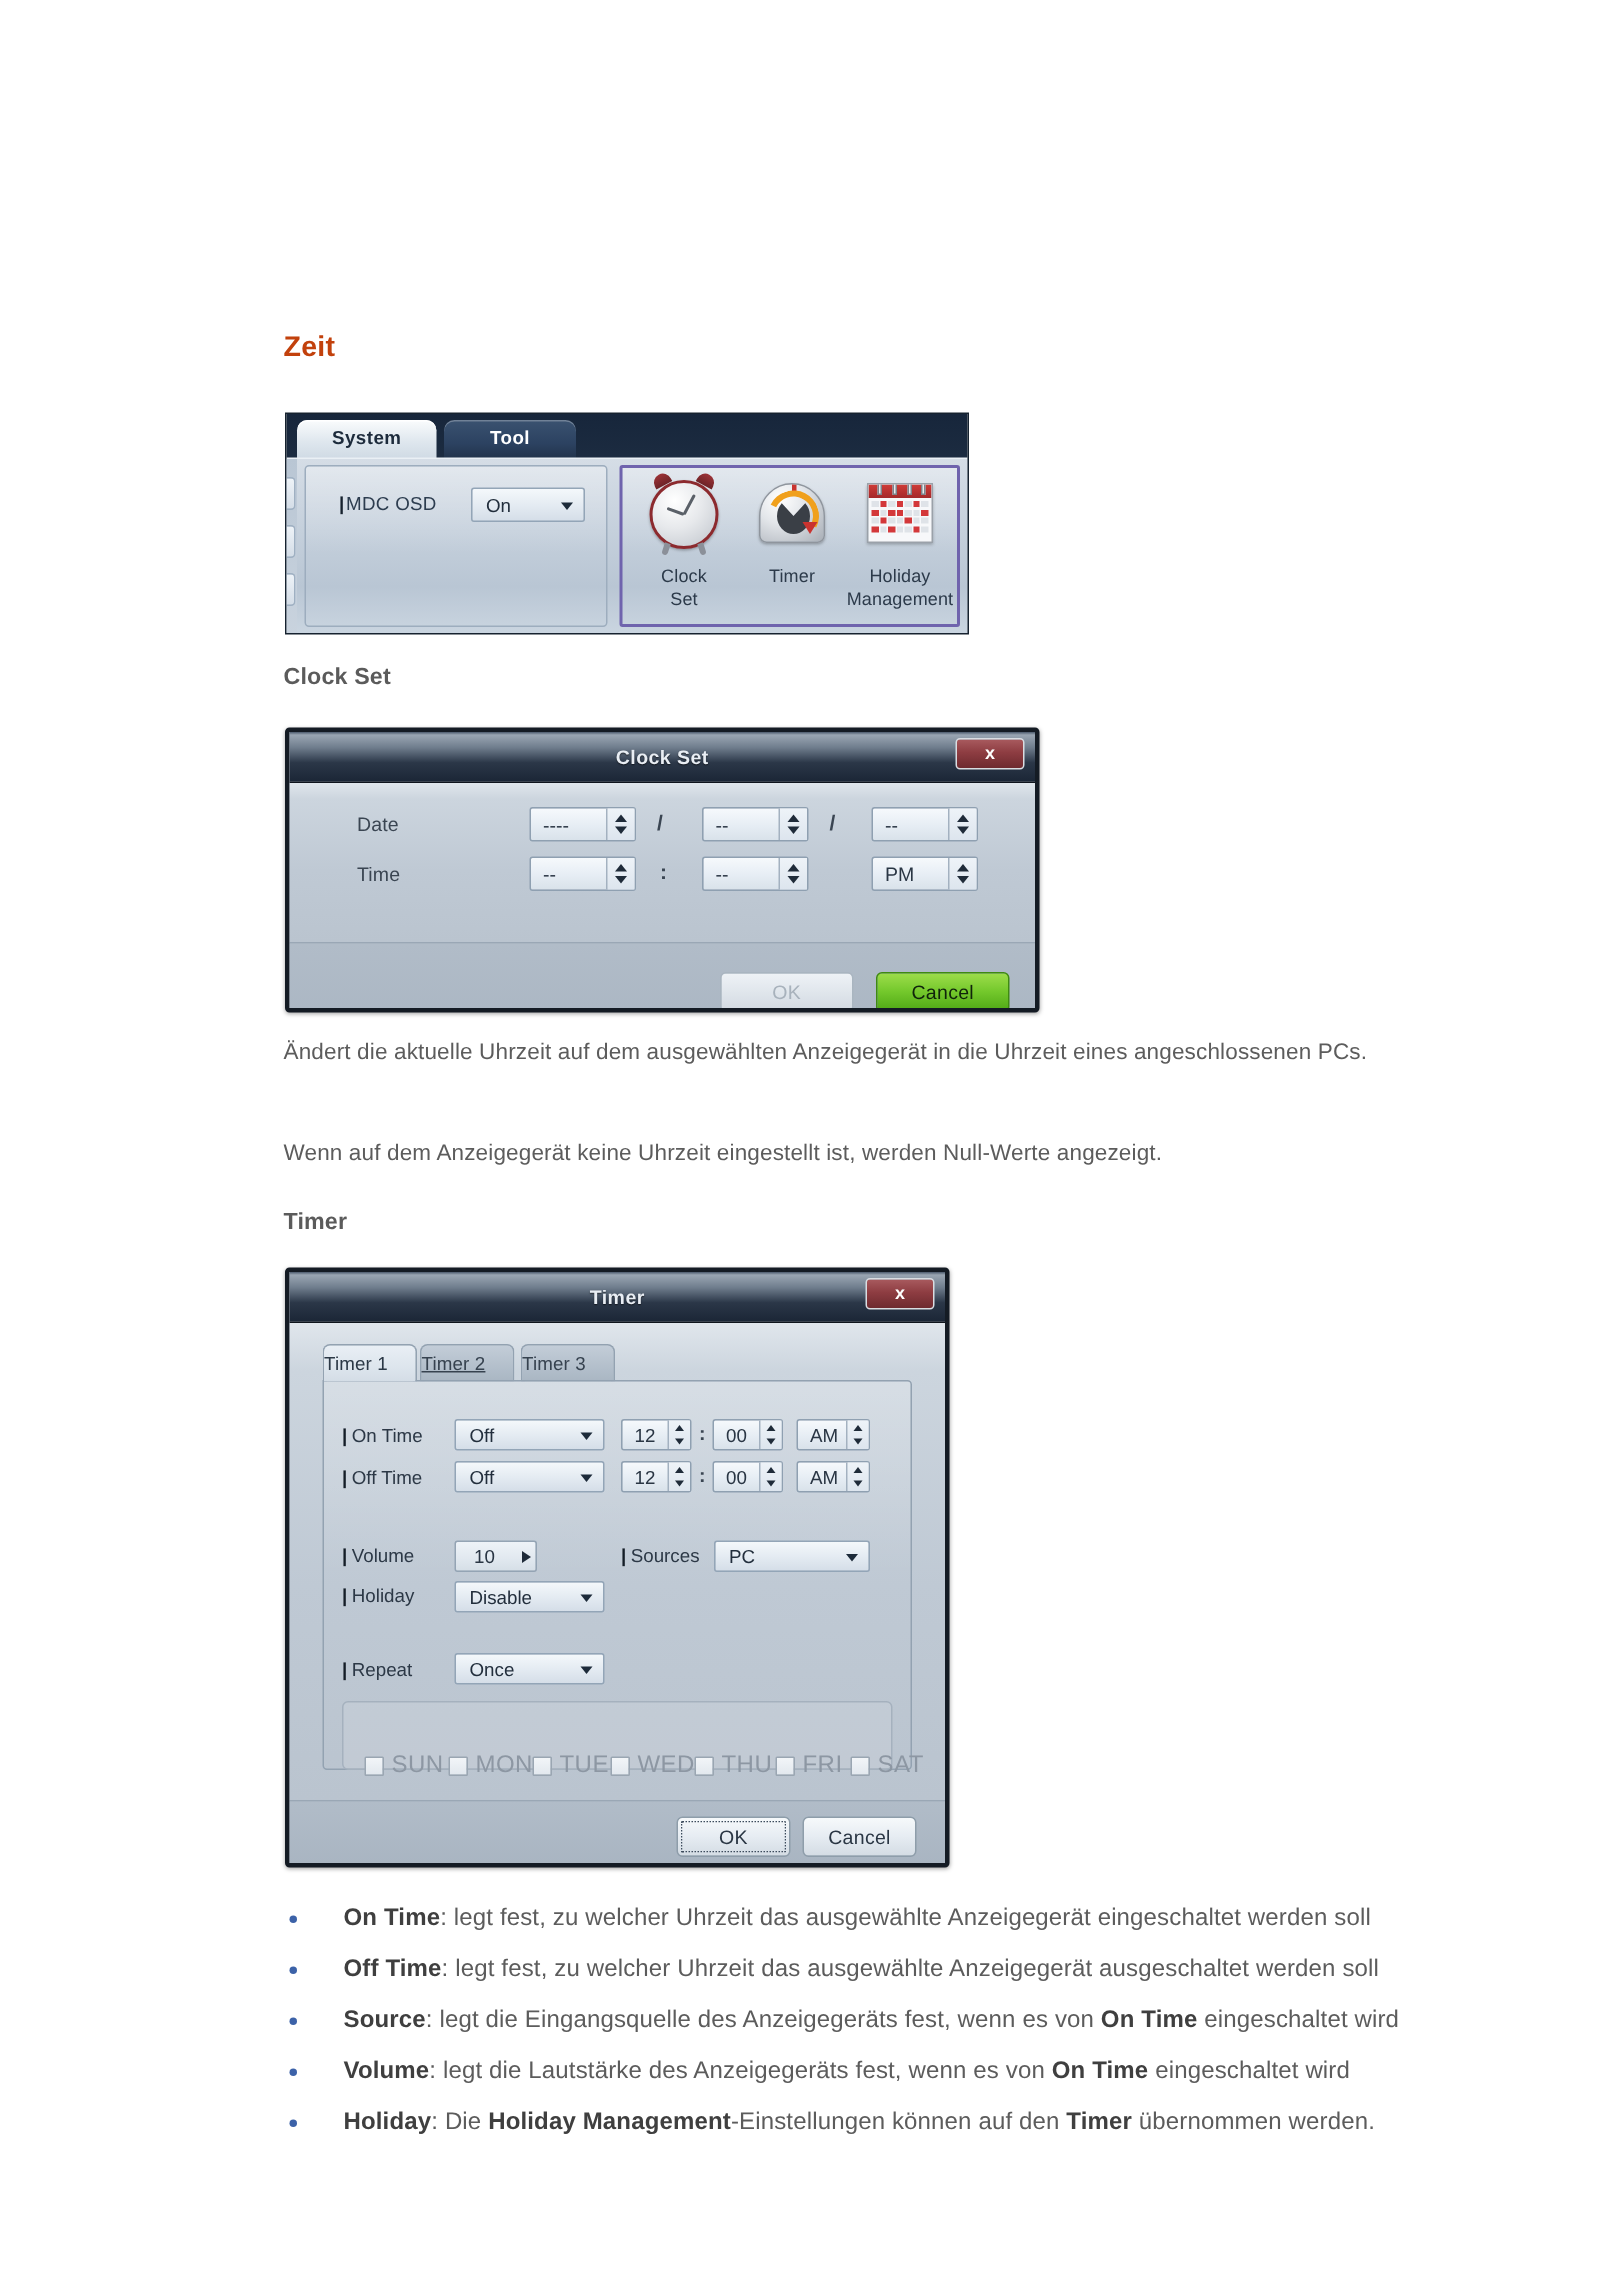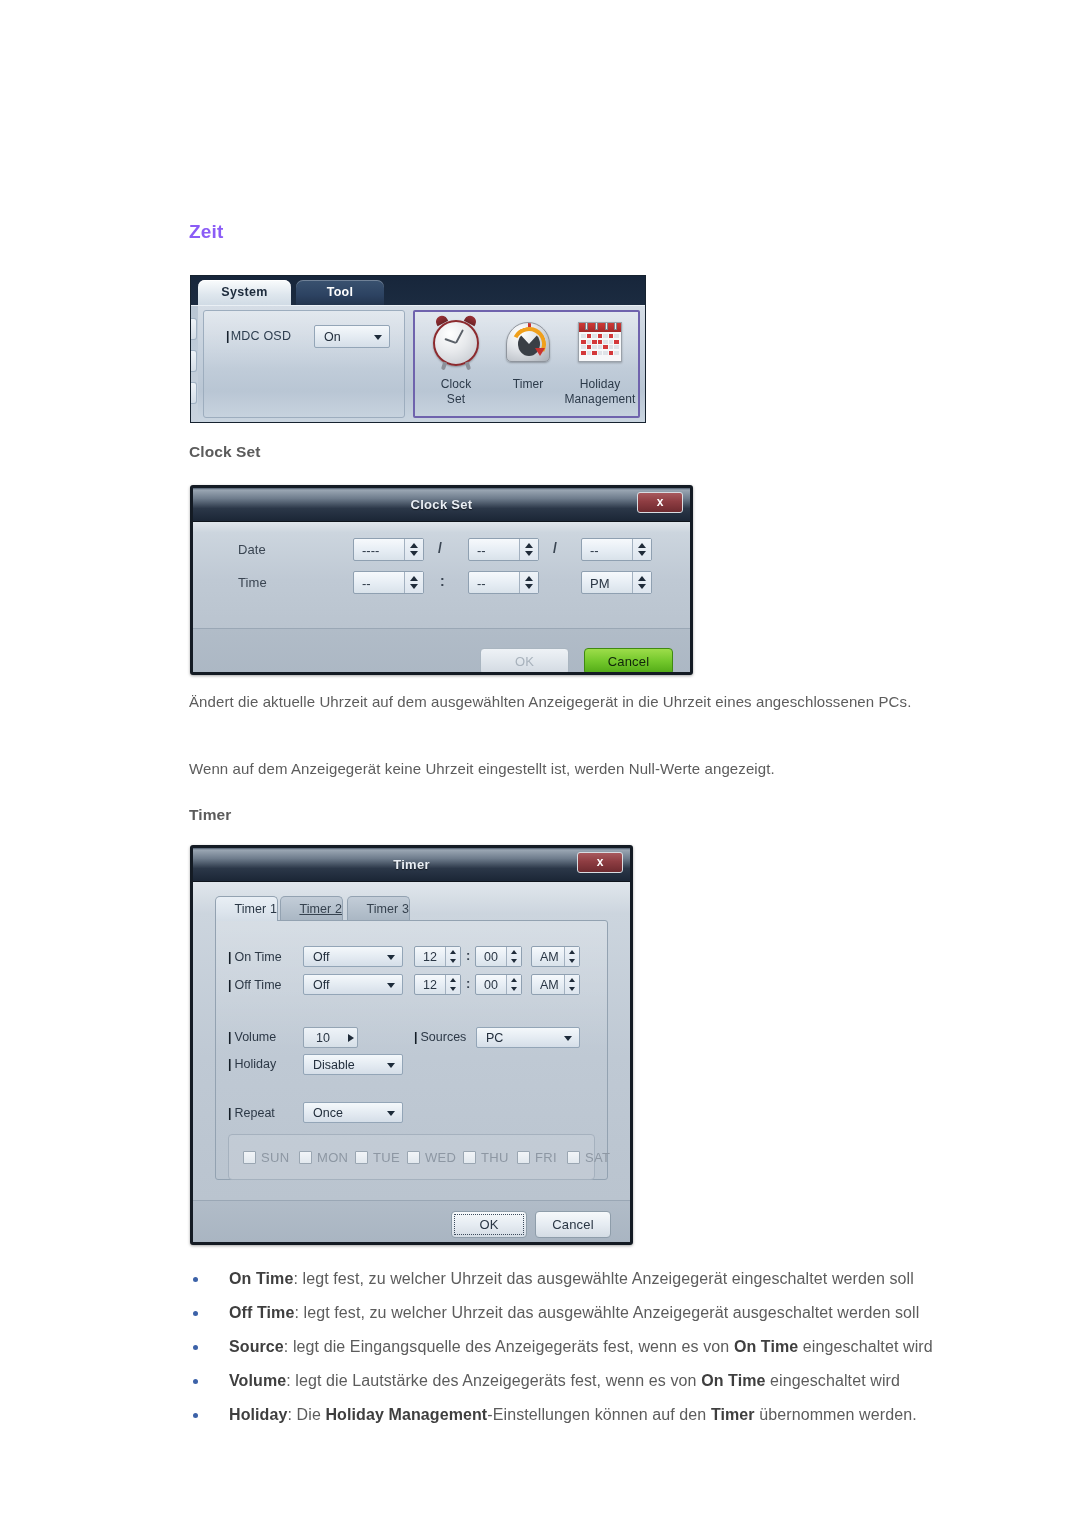--- a/index.html
+++ b/index.html
@@ -13,21 +13,21 @@
     color: #4a4a4a;
     position: relative;
     overflow: hidden;
   }
 
   .page { position: absolute; left: 0; top: 0; width: 1080px; height: 1527px; }
 
   
   .h-zeit {
     position: absolute; left: 189px; top: 221px;
-    font-size: 19px; font-weight: bold; color: #8b5cf6;
+    font-size: 19px; font-weight: bold; color: #c2410c;
     letter-spacing: .2px;
   }
   .h-sub {
     position: absolute;
     font-size: 15.5px; font-weight: bold; color: #5b5b5b;
     letter-spacing: .1px;
   }
   .para {
     position: absolute;
     font-size: 15px; color: #5c5c5c; line-height: 30px;
@@ -314,21 +314,21 @@
   .btn.green {
     background: linear-gradient(to bottom,#9ddd4a 0%,#74c82c 48%,#4fa815 100%);
     border: 1px solid #3f8a11; color: #10240b; font-weight: normal;
   }
   .btn.focus { outline: 1px dotted #3c4b5c; outline-offset: -4px; }
 
   
   .tabbar { position: absolute; left: 22px; top: 14px; height: 25px; }
   .ttab {
     position: absolute; top: 0; height: 25px;
-    font-size: 12.5px; text-align: right; line-height: 24px;
+    font-size: 12.5px; text-align: left; line-height: 24px;
     border: 1px solid #93a2b1; border-bottom: none;
     border-radius: 5px 5px 0 0; color: #2b3846;
     letter-spacing: .1px;
   }
   .ttab.on {
     background: linear-gradient(to bottom,#e9eff5 0%,#dde5ed 60%,#d4dde6 100%);
     z-index: 3;
   }
   .ttab.off {
     background: linear-gradient(to bottom,#c3cdd8 0%,#b3bfcb 60%,#a9b6c3 100%);
@@ -342,23 +342,23 @@
   .pipe-lbl {
     position: absolute; font-size: 12.5px; color: #2c3846;
   }
   .pipe-lbl .pipe { font-weight: bold; color: #141d27; margin-right: 3px; }
   .daybox {
     position: absolute; left: 12px; right: 12px; height: 46px;
     border: 1px solid #a5b1be; border-radius: 4px;
     background: rgba(255,255,255,.10);
   }
   .daychk {
-    position: absolute; top: 15px;
+    position: absolute; top: 33px;
     display: flex; align-items: center; gap: 5px;
-    font-size: 13px; color: #8d97a3; letter-spacing: .3px;
+    font-size: 16px; color: #8d97a3; letter-spacing: .3px;
   }
   .daychk .box {
     width: 13px; height: 13px;
     background: linear-gradient(to bottom,#f2f5f8,#e2e8ee);
     border: 1px solid #9aa6b2; border-radius: 1px;
   }
   .vol-spin {
     position: absolute; height: 21px;
     background: linear-gradient(to bottom,#eef3f8 0%,#e2e9f0 55%,#d6dfe7 100%);
     border: 1px solid #94a4b4; border-radius: 2px;

